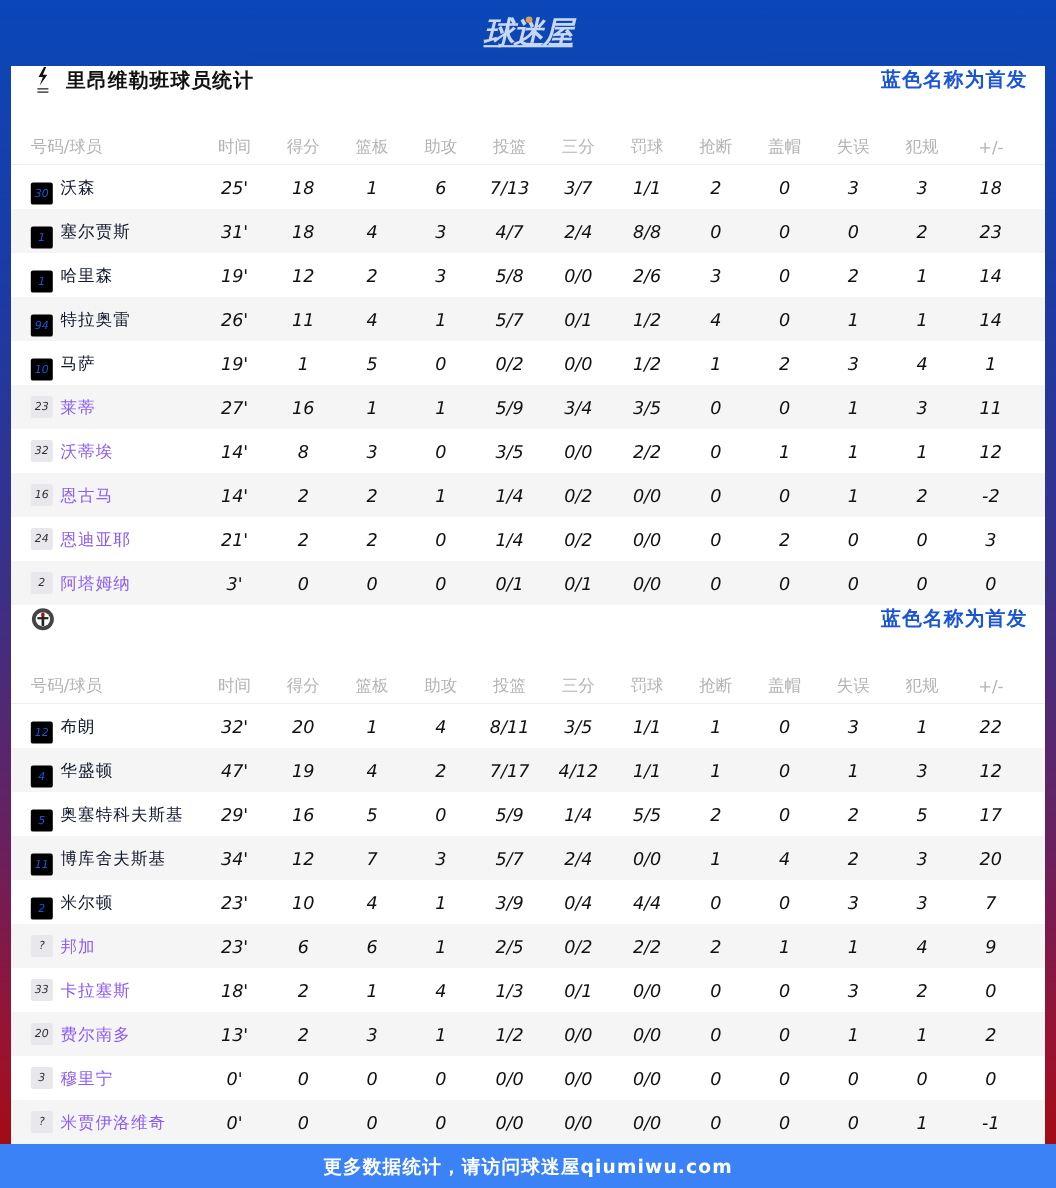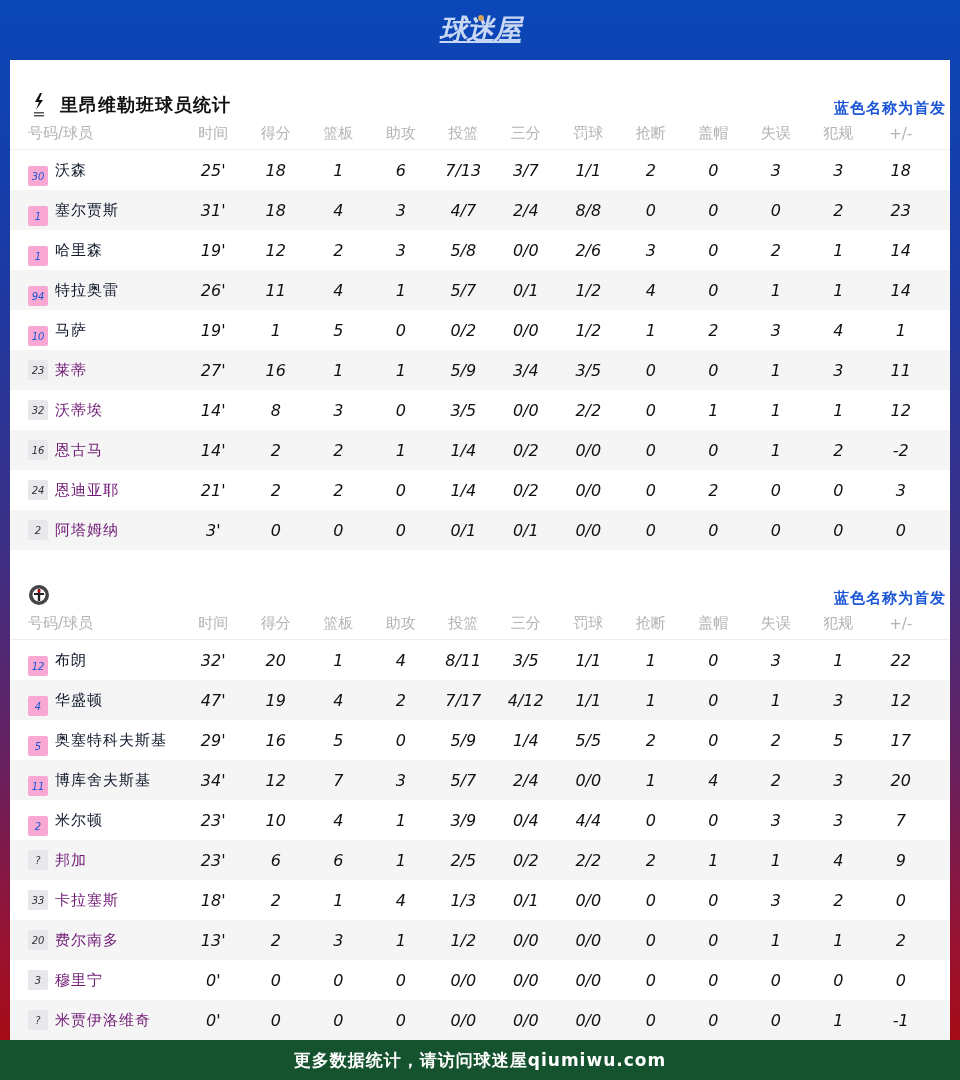--- a/index.html
+++ b/index.html
@@ -24,55 +24,55 @@
       background: #d9a05a; top: 4px; left: 38px;
     }
     .card {
       position: absolute; left: 10px; width: 940px;
       background: #ffffff;
     }
     .card.team1 { top: 60px; height: 490px; }
     .card.team2 { top: 550px; height: 490px; }
     .card.team2 { background: #ffffff; }
     .team-header {
-      height: 58px; display: flex; align-items: flex-end;
-      padding-left: 18px; padding-right: 4px;
+      height: 58px; display: flex; align-items: flex-start;
+      padding-left: 18px; padding-right: 16px;
       justify-content: space-between;
     }
     .team-title-wrap { display: flex; align-items: center; }
     .team-icon { width: 22px; height: 26px; margin-right: 10px; display: flex; align-items: center; justify-content: center; }
     .team-title { font-size: 18px; font-weight: bold; color: #111; letter-spacing: 1px; }
-    .starter-note { font-size: 15px; color: #1a55d6; font-weight: bold; letter-spacing: 1px; }
+    .starter-note { font-size: 18px; color: #1a55d6; font-weight: bold; letter-spacing: 1px; }
     .col-header {
       height: 32px; display: flex; align-items: center;
       border-bottom: 1px solid #eeeeee;
       color: #b3b3b3; font-size: 15px;
     }
     .row {
       height: 40px; display: flex; align-items: center;
       font-size: 16px; color: #111;
     }
     .row.alt { background: #f5f5f5; }
     .c-player { width: 172px; padding-left: 18px; display: flex; align-items: center; }
     .c { width: 62.5px; text-align: center; font-style: italic; }
     .col-header .c { font-style: normal; }
     .jersey {
       width: 20px; height: 20px; background: #e8e8ec;
       font-size: 10px; display: flex; align-items: center; justify-content: center;
       color: #333; margin-right: 7px; border-radius: 2px;
       font-style: italic;
     }
-    .jersey.starter { color: #1a55d6; background: #f9a8d4; margin-top: 12px; }
-    .pname { font-size: 15px; color: #701a75; letter-spacing: 1px; }
+    .jersey.starter { color: #1a55d6; background: #000000; margin-top: 12px; }
+    .pname { font-size: 15px; color: #8b5cf6; letter-spacing: 1px; }
     .pname.starter { color: #0f172a; }
     .footer {
       position: absolute; left: 0; top: 1040px; width: 960px; height: 40px;
       display: flex; align-items: center; justify-content: center;
       color: #ffffff; font-size: 17px; font-weight: bold; letter-spacing: 1px;
-      background: #14532d;
+      background: #3b82f6;
     }
   </style>
 </head>
 <body>
 
 <div class="topbar">
   <div class="logo">
     <span>球迷屋</span>
     <span class="logo-dot"></span>
   </div>

